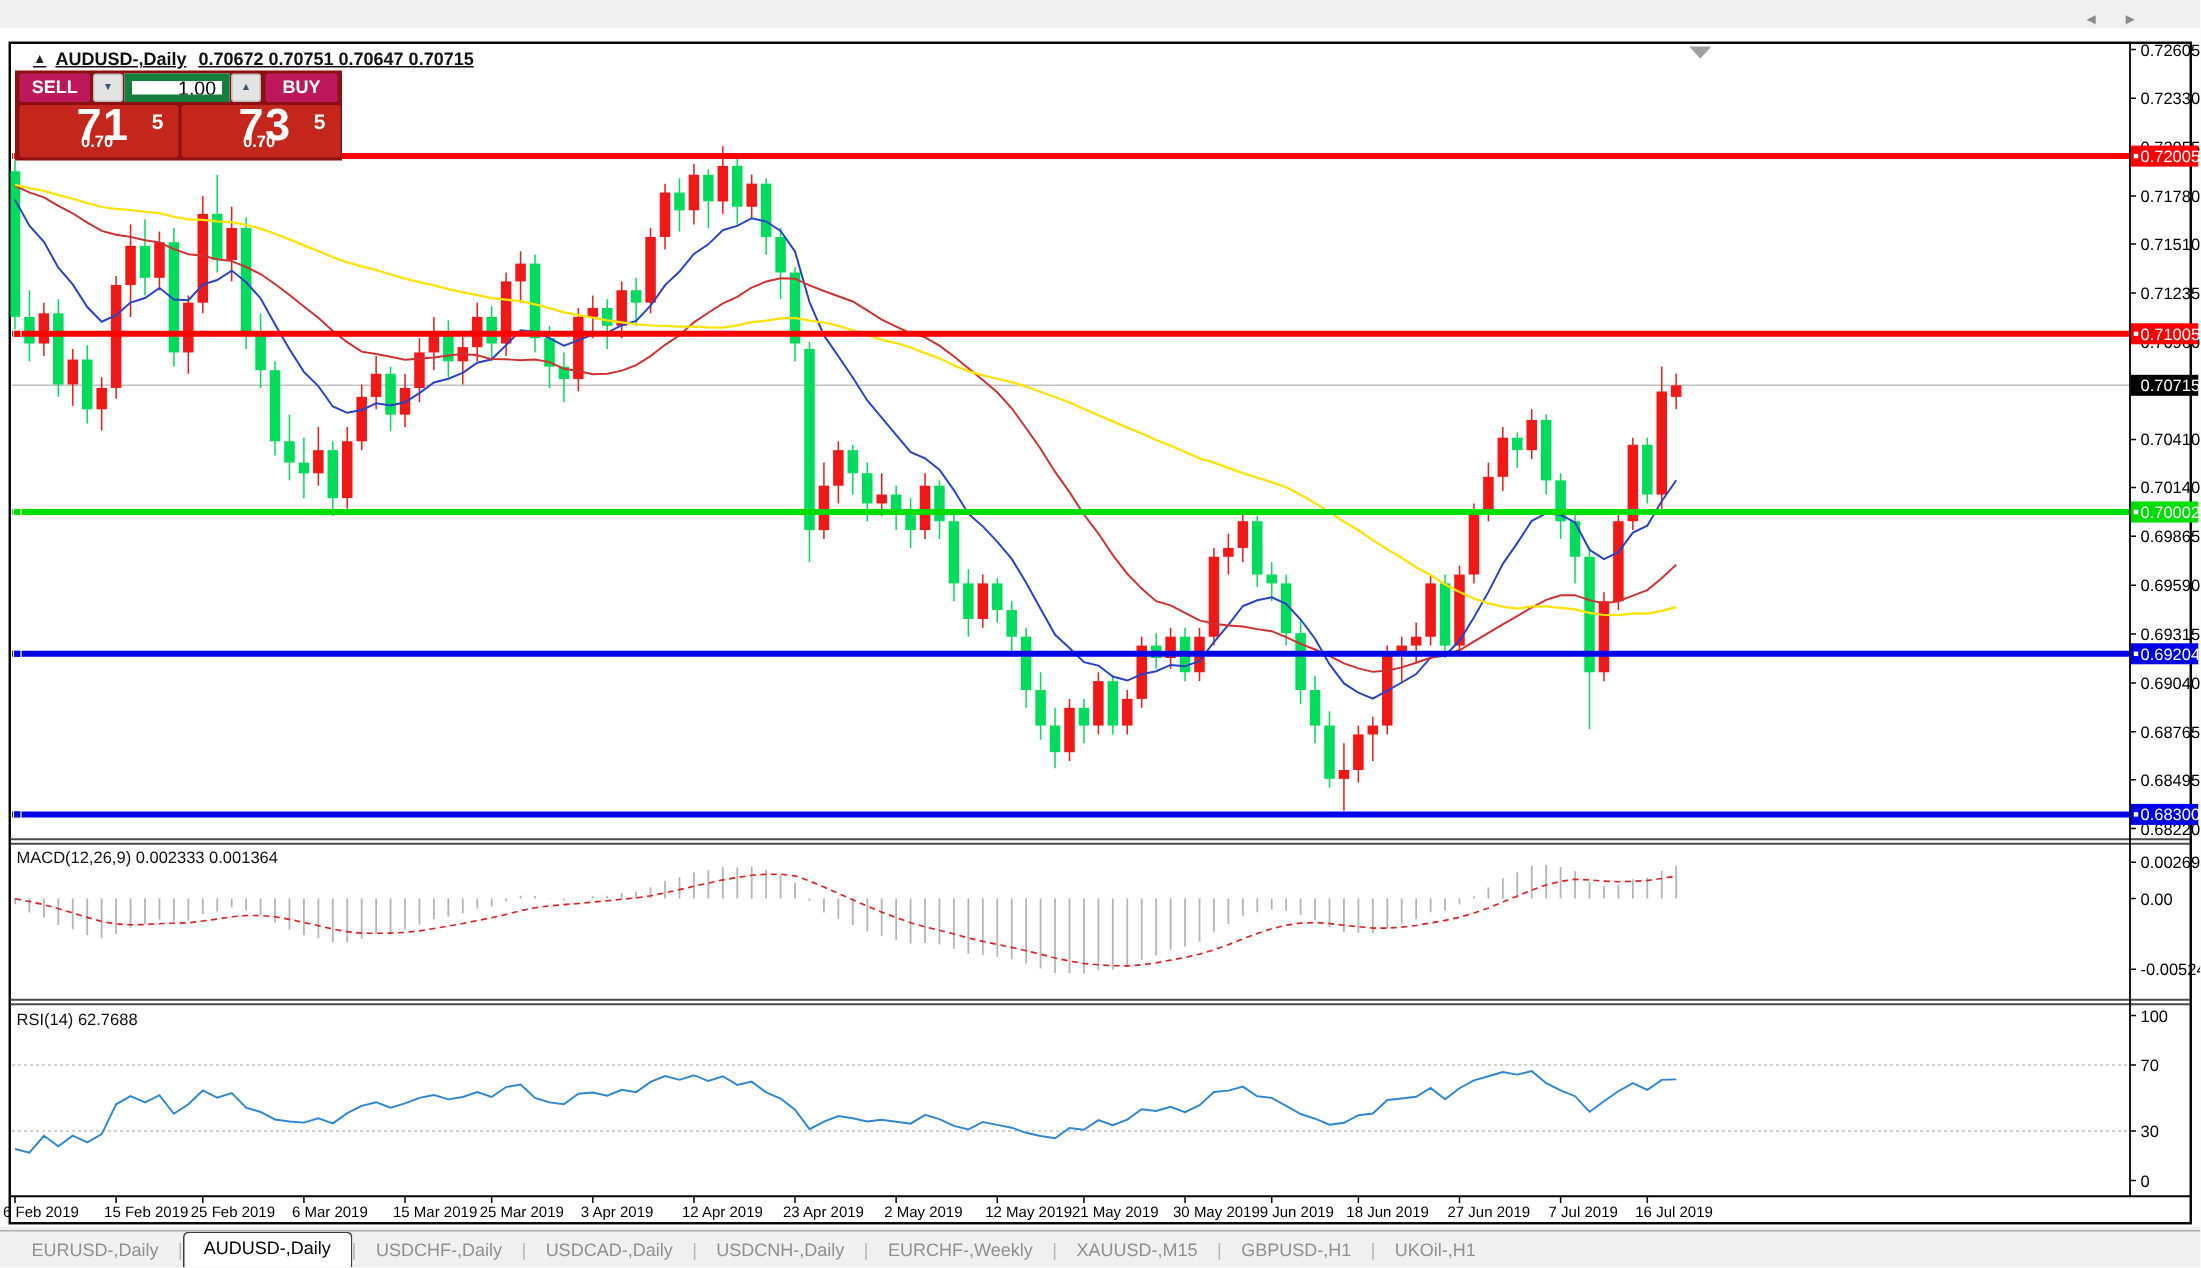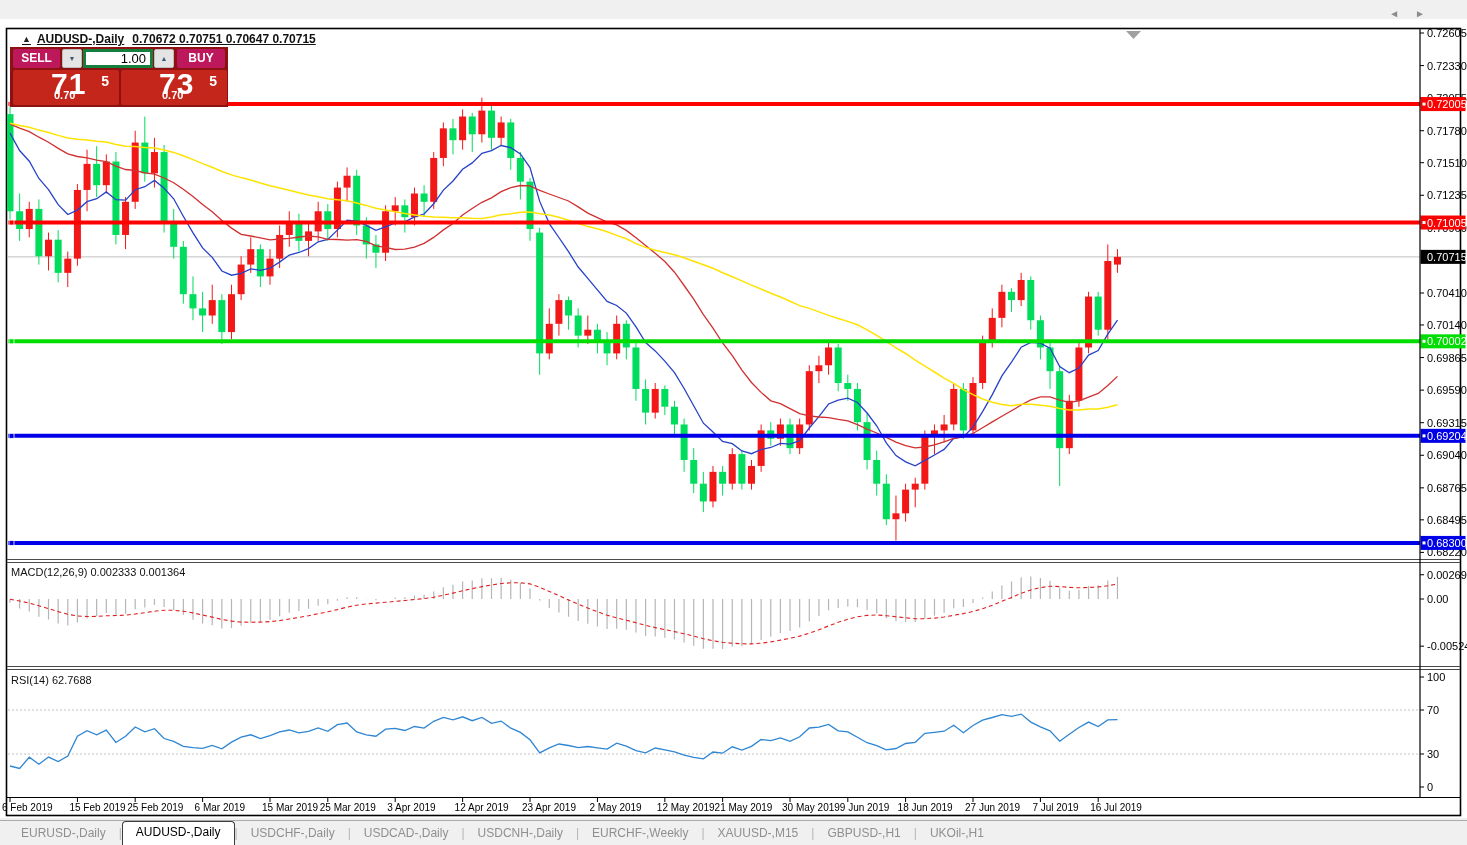--- a/index.html
+++ b/index.html
@@ -21,21 +21,21 @@
   .title .ohlc{margin-left:8px;font-weight:600;}
   
   .panel{position:absolute;left:10px;top:47px;width:218px;height:60px;background:#8e1111;z-index:5;}
   .panel *{box-sizing:border-box;}
   .sell-btn,.buy-btn{position:absolute;top:2px;height:19px;background:#be185d;border-radius:2px;
       color:#fff;font-size:12px;font-weight:bold;text-align:center;line-height:19px;}
   .sell-btn{left:3px;width:47px;} .buy-btn{left:167px;width:48px;}
   .spin{position:absolute;top:2px;width:20px;height:19px;background:#e4e4e4;border:1px solid #bdbdbd;
         border-radius:2px;color:#3a5878;font-size:7px;text-align:center;line-height:18px;}
   .spin.down{left:52px;} .spin.up{left:144px;}
-  .vol-input{position:absolute;left:73px;top:2px;width:70px;height:19px;border:3px solid #15803d;
+  .vol-input{position:absolute;left:73px;top:2px;width:70px;height:19px;border:5px solid #15803d;
         background:#fff;font-family:"Liberation Sans",sans-serif;font-size:13px;text-align:right;padding-right:4px;}
   .pxbox{position:absolute;top:23px;height:35px;width:106px;background:#c5261c;border-radius:2px;color:#fff;}
   .pxbox.sell{left:3px;} .pxbox.buy{left:111px;}
   .pxbox .small{position:absolute;left:9px;bottom:4px;font-size:11px;font-weight:bold;padding-left:32px;}
   .pxbox .big{position:absolute;left:38px;top:-3px;font-size:30px;font-weight:bold;letter-spacing:1px;}
   .pxbox .sup{position:absolute;right:10px;top:3px;font-size:14px;font-weight:bold;}
   
   .indlabel{position:absolute;font-size:11px;color:#111;z-index:5;}
   
   .tabs{position:absolute;left:0;top:820px;width:1467px;height:25px;background:#f0f0f0;border-top:1px solid #ababab;

